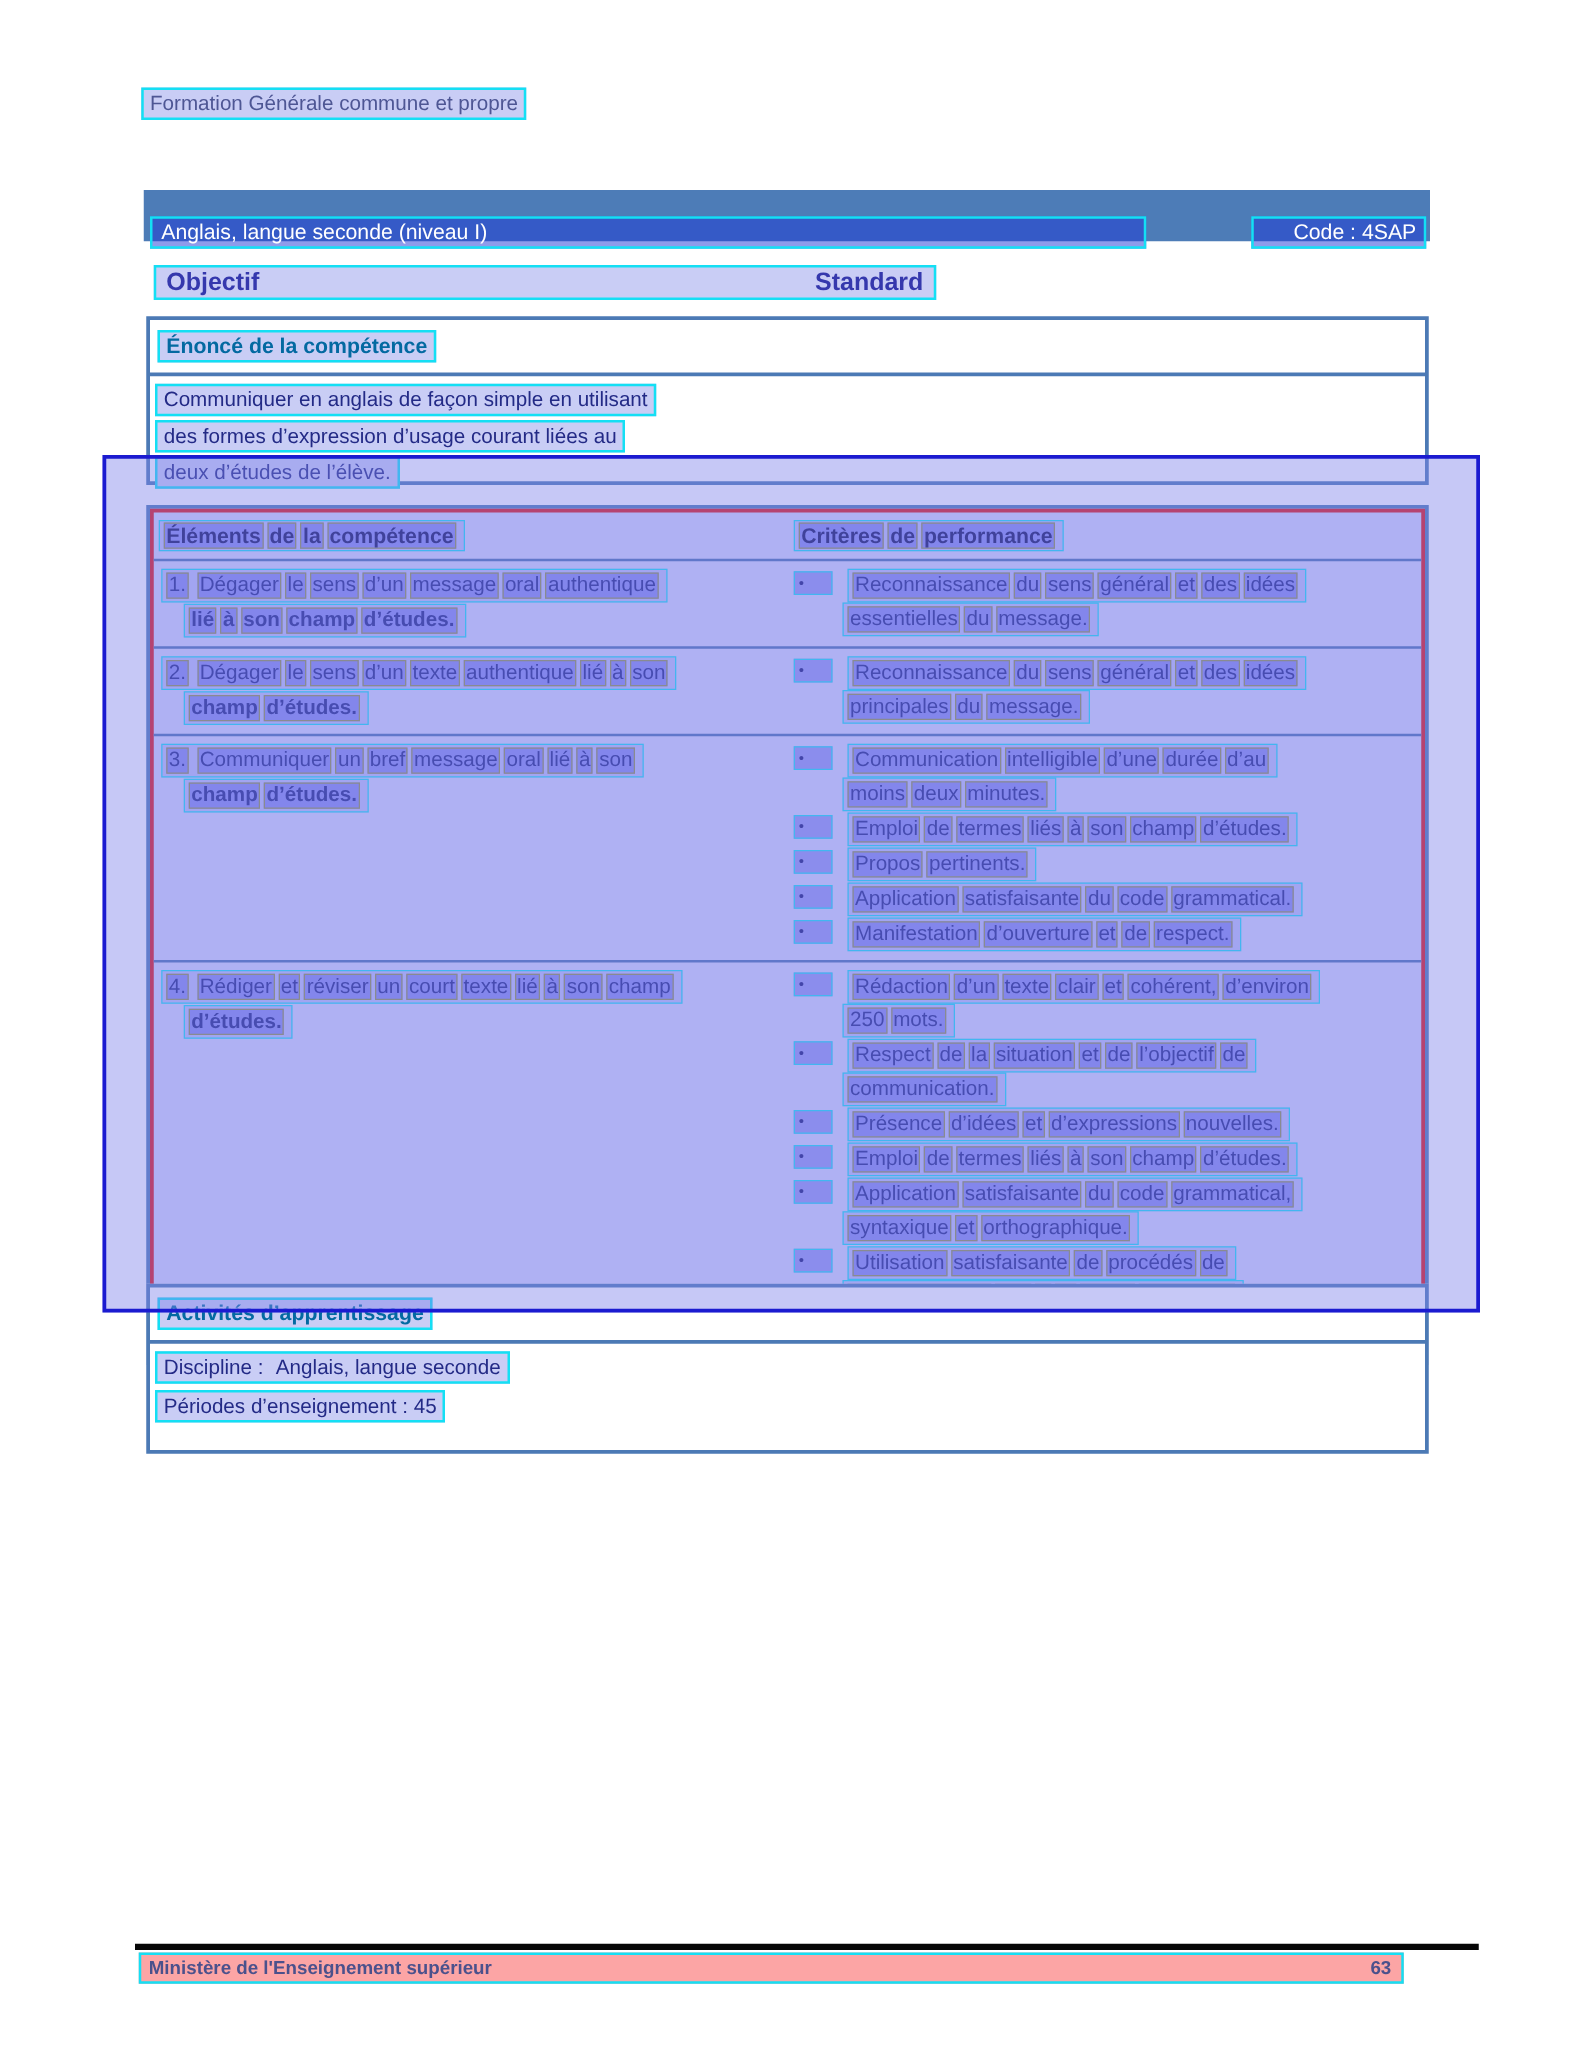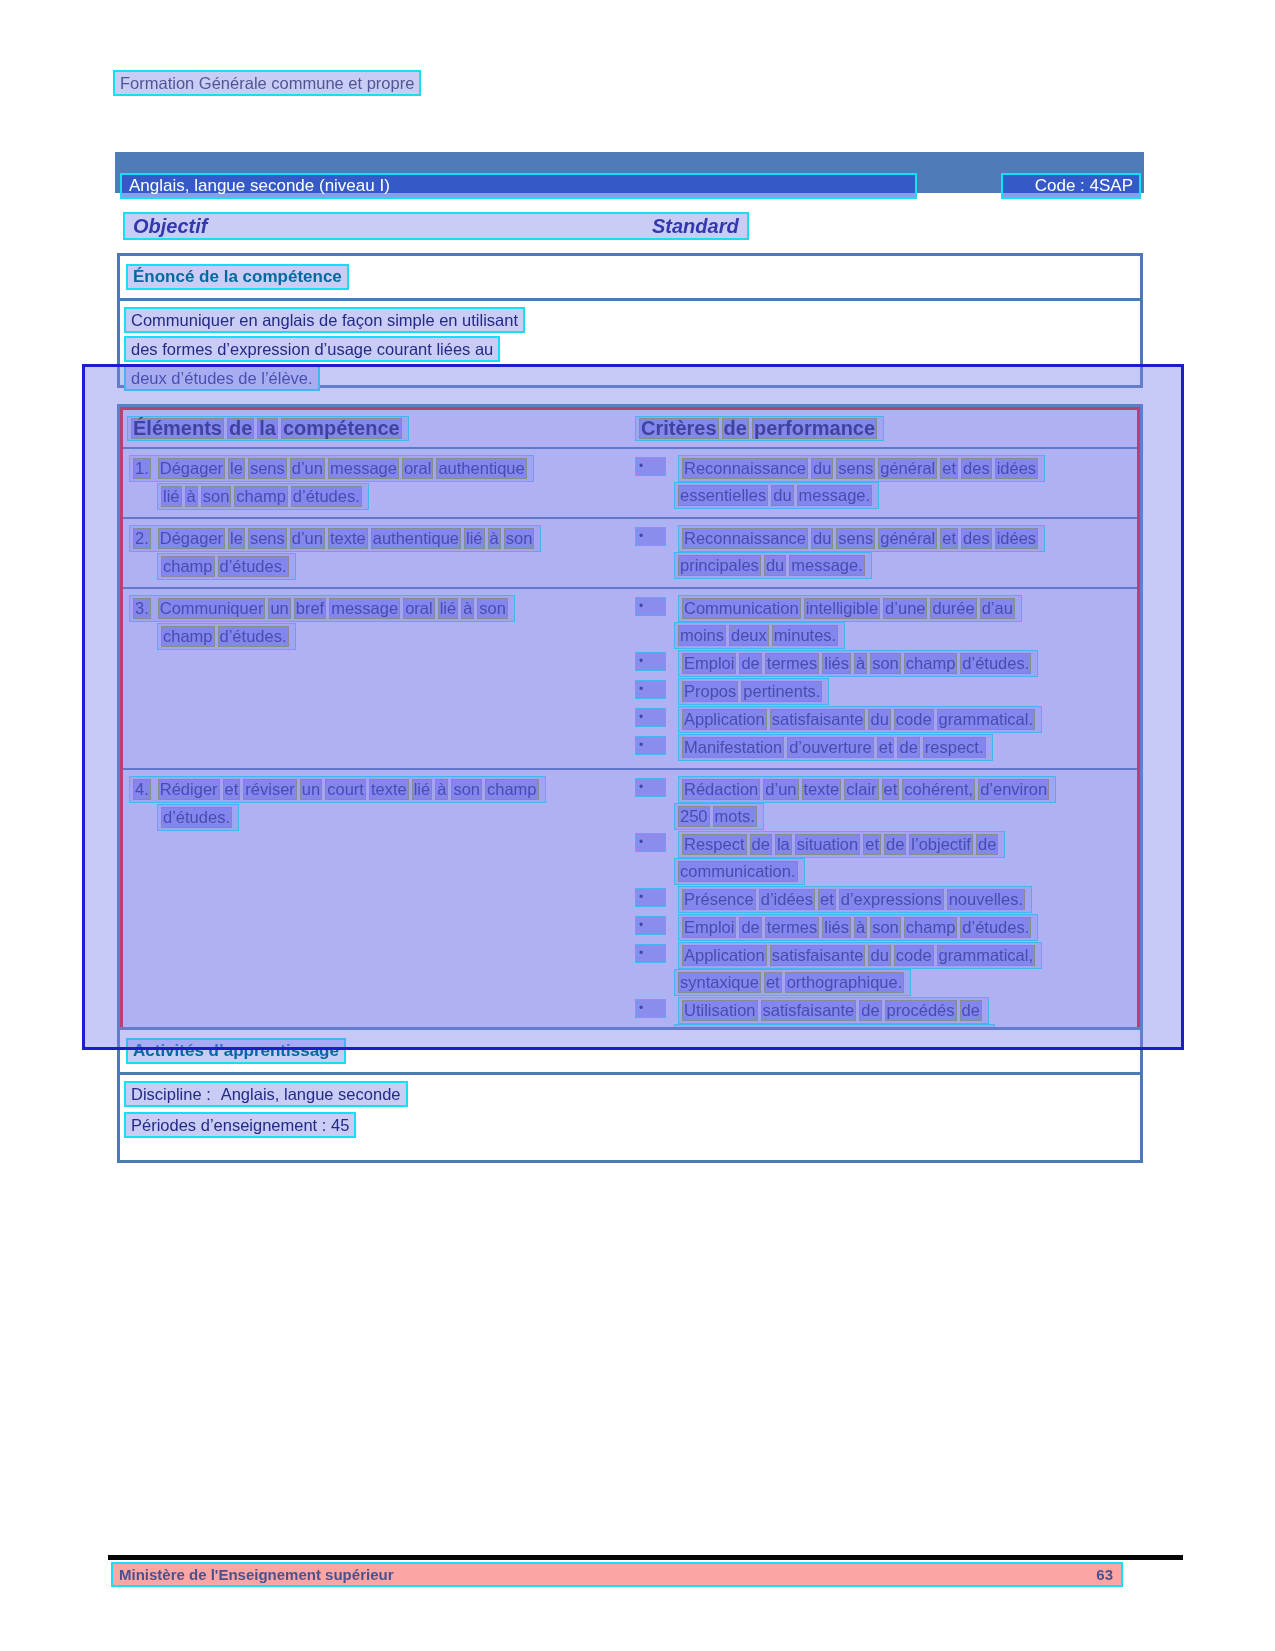--- a/index.html
+++ b/index.html
@@ -16,21 +16,21 @@
   
   .lb{
     display:inline-block;border:1px solid #14dff4;background:rgba(88,94,238,0.18);
     padding:1px 3px;white-space:nowrap;vertical-align:top;
   }
   .wb{
     display:inline-block;border:1px solid rgba(148,148,44,0.85);
     background:rgba(56,58,224,0.40);padding:0 1px;margin-right:3px;
     color:#1d2384;font-size:16.5px;line-height:19px;
   }
-  .bold .wb, .lb.bold .wb{font-weight:bold;color:#10105e;font-size:20px;}
+  .bold .wb, .lb.bold .wb{font-weight:bold;color:#10105e;font-size:17px;}
   .wb.num{margin-right:7px;}
   .bullet{
     display:inline-block;width:26px;height:17px;border:1px solid #14dff4;
     background:rgba(56,58,224,0.40);color:#171778;font-size:12px;line-height:16px;
     text-align:left;padding-left:3px;margin-right:12px;vertical-align:top;margin-top:2px;
   }
   
   #top-note{position:absolute;left:113px;top:70px;font-size:16px;}
   #top-note .hl{color:#4e5694;}
   
@@ -38,40 +38,40 @@
   .bar-box{
     position:absolute;top:21px;height:22px;border:2px solid #14dff4;
     background:rgba(30,55,215,0.50);color:#ffffff;font-size:17px;line-height:22px;white-space:nowrap;
   }
   #bar-title{left:5px;width:786px;padding-left:7px;}
   #bar-code{left:886px;width:130px;text-align:right;padding-right:6px;}
   
   #obj-std{
     position:absolute;left:123px;top:212px;width:622px;height:24px;
     background:#c9cdf5;border:2px solid #14dff4;
-    font-weight:bold;font-style:italic;font-size:20px;line-height:24px;color:#3538ad;
+    font-weight:bold;font-size:20px;line-height:24px;color:#3538ad;
   }
   #obj-std .left{position:absolute;left:8px;top:0;}
   #obj-std .right{position:absolute;left:527px;top:0;}
   
   .doc-table{position:absolute;left:117px;width:1020px;border:3px solid #4c7ab5;background:#fff;}
   #enonce{top:253px;height:129px;}
   .t-head{border-bottom:3px solid #4c7ab5;padding:8px 0 8px 6px;}
   .t-body{padding:6px 0 4px 4px;}
   .t1-line{margin-bottom:3px;}
   
   #elements{top:404px;border:3px solid #4c7ab5;background:none;}
   #red-box{border:3px solid #e01212;background:rgba(98,98,232,0.26);}
   .el-head,.el-row{display:grid;grid-template-columns:500px 1fr;padding:6px 4px;}
   .el-head{border-bottom:2px solid #4a6fb0;}
   .el-row + .el-row{border-top:2px solid #4a6fb0;}
   .el-head .col2 .lb{margin-left:8px;}
   .item-line,.crit-line{line-height:23px;}
   .item-line{margin:0 0 1px 2px;}
-  .item-line.cont{margin-left:30px;}
+  .item-line.cont{margin-left:20px;font-weight:bold;}
   .crit{margin:0 0 1px 8px;}
   .crit-line.cont{margin-left:39px;}
   
   #activites{top:1027px;height:130px;}
   .act-row{margin-bottom:5px;}
   .act-label{display:inline-block;}
   .lab0,.lab2{min-width:86px;}
   .lab1{min-width:122px;}
   
   #overlay{

